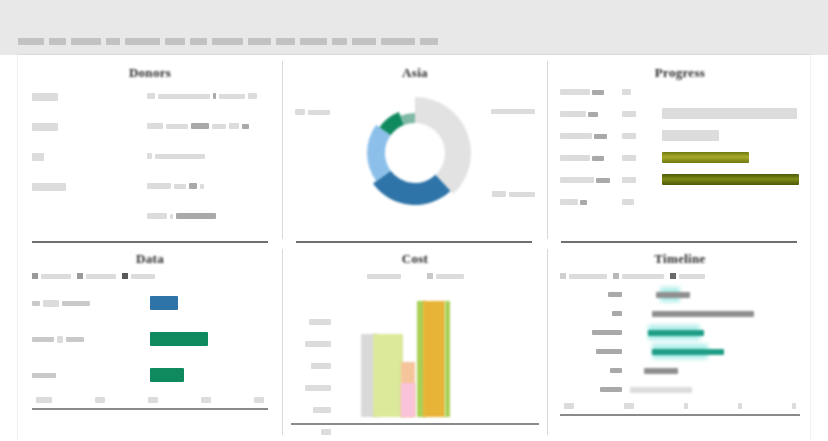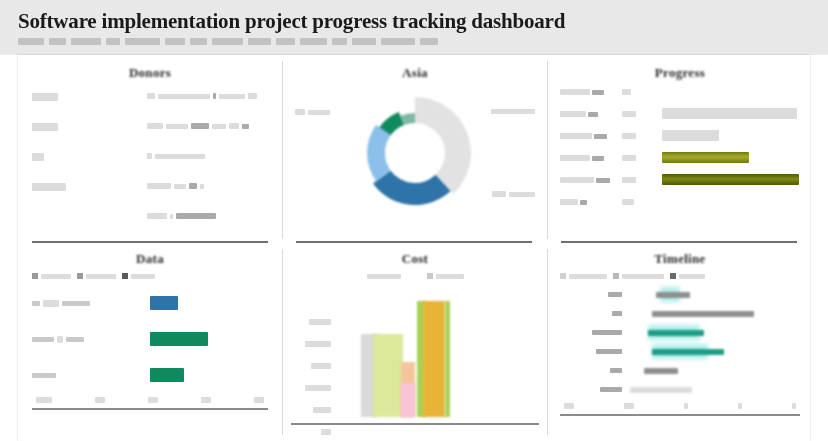--- a/index.html
+++ b/index.html
@@ -95,21 +95,20 @@
   
   #panel-time{left:530px;top:188px;width:262px;height:198px;padding:8px 10px 0 12px;}
   #panel-time .trow{display:flex;align-items:center;height:19px;}
   #panel-time .t-lbl{width:62px;display:flex;justify-content:flex-end;gap:3px;align-items:center;}
   #panel-time .t-bar{flex:1;position:relative;height:19px;}
 </style>
 </head>
 <body>
 
 <div id="header-band">
-  <div id="page-title">Software implementation project progress tracking dashboard</div>
   <div id="page-subtitle">
       <span class="w" style="width: 38px;"></span>
       <span class="w" style="width: 26px;"></span>
       <span class="w" style="width: 44px;"></span>
       <span class="w" style="width: 20px;"></span>
       <span class="w" style="width: 52px;"></span>
       <span class="w" style="width: 30px;"></span>
       <span class="w" style="width: 24px;"></span>
       <span class="w" style="width: 46px;"></span>
       <span class="w" style="width: 34px;"></span>

